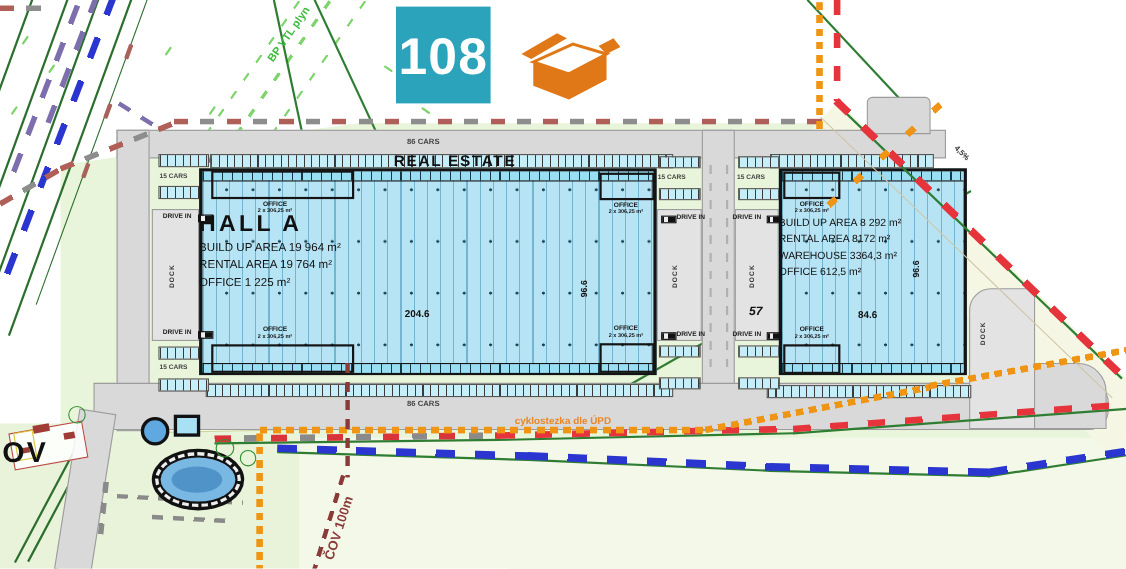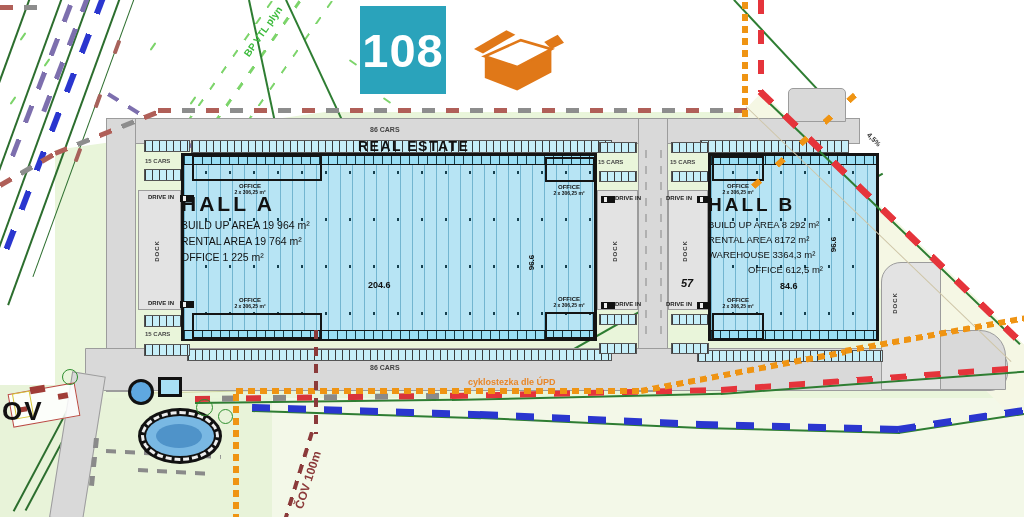--- a/index.html
+++ b/index.html
@@ -197,25 +197,24 @@
   <div class="obox" style="left:712px;top:313px;width:52px;height:27px;"></div>
   <div class="olbl" style="left:707px;top:183px;width:62px;">
     <div class="l1">OFFICE</div>
     <div class="l2">2 x 306,25 m²</div>
   </div>
   <div class="olbl" style="left:707px;top:297px;width:62px;">
     <div class="l1">OFFICE</div>
     <div class="l2">2 x 306,25 m²</div>
   </div>
   <div class="ab ctr" style="left:708px;top:194px;width:171px;">
-    <div class="halltitle" style="font-size:19px;">HALL B</div>
     <div class="hallline" style="font-size:9.5px;margin-top:3px;">BUILD UP AREA 8 292 m²</div>
     <div class="hallline" style="font-size:9.5px;margin-top:4px;">RENTAL AREA 8172 m²</div>
     <div class="hallline" style="font-size:9.5px;margin-top:4px;">WAREHOUSE 3364,3 m²</div>
-    <div class="hallline" style="font-size:9.5px;margin-top:4px;padding-left:40px;">OFFICE 612,5 m²</div>
+    <div class="hallline" style="font-size:9.5px;margin-top:4px;">OFFICE 612,5 m²</div>
   </div>
   <div class="dim ctr" style="left:780px;top:281px;width:60px;font-size:9px;">84.6</div>
   <div class="dim" style="left:818px;top:240px;width:30px;font-size:8px;transform:rotate(-90deg);text-align:center;">96.6</div>
 
   <div class="w-strip d-redgray" style="left:158px;top:108px;width:592px;height:5px;"></div>
   <div class="w-strip d-redgray" style="left:55px;top:151px;width:115px;height:5px;transform:rotate(-21.9deg);"></div>
   <div class="w-strip d-redgray" style="left:0;top:183px;width:64px;height:5px;transform:rotate(-30deg);"></div>
   <div class="w-strip d-redgray" style="left:0;top:5px;width:46px;height:5px;"></div>
   <div class="v-bar d-red-v" style="left:758px;top:0;width:6px;height:92px;"></div>
   <div class="w-strip l-dgreen" style="left:762px;top:95px;width:358px;height:2px;transform:rotate(43.9deg);"></div>

